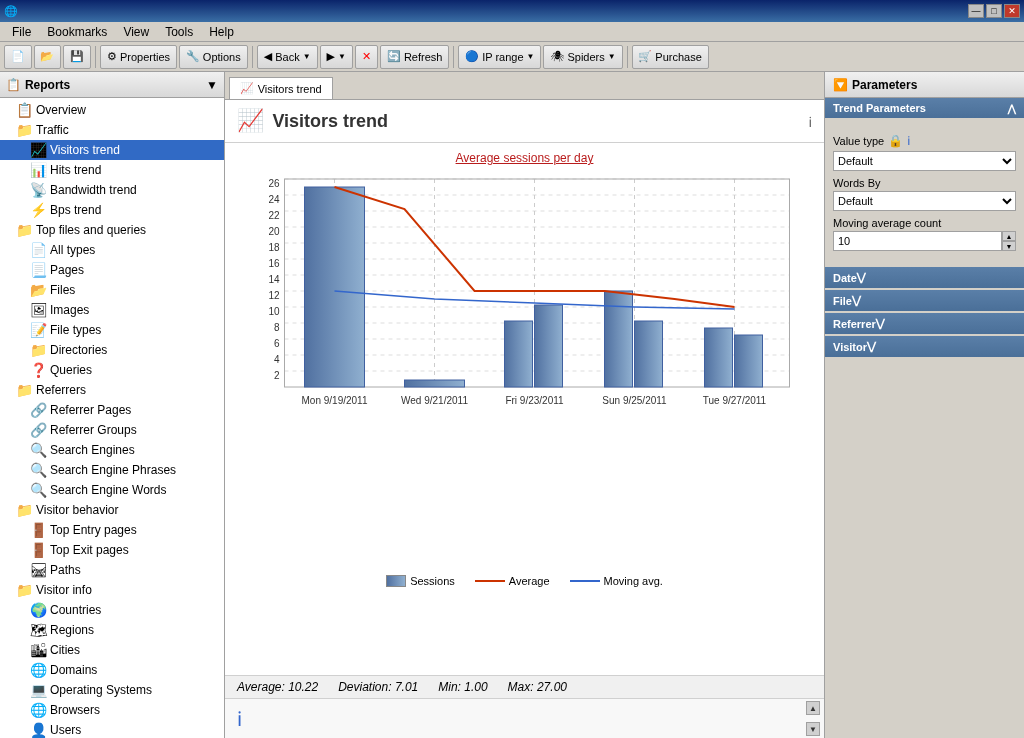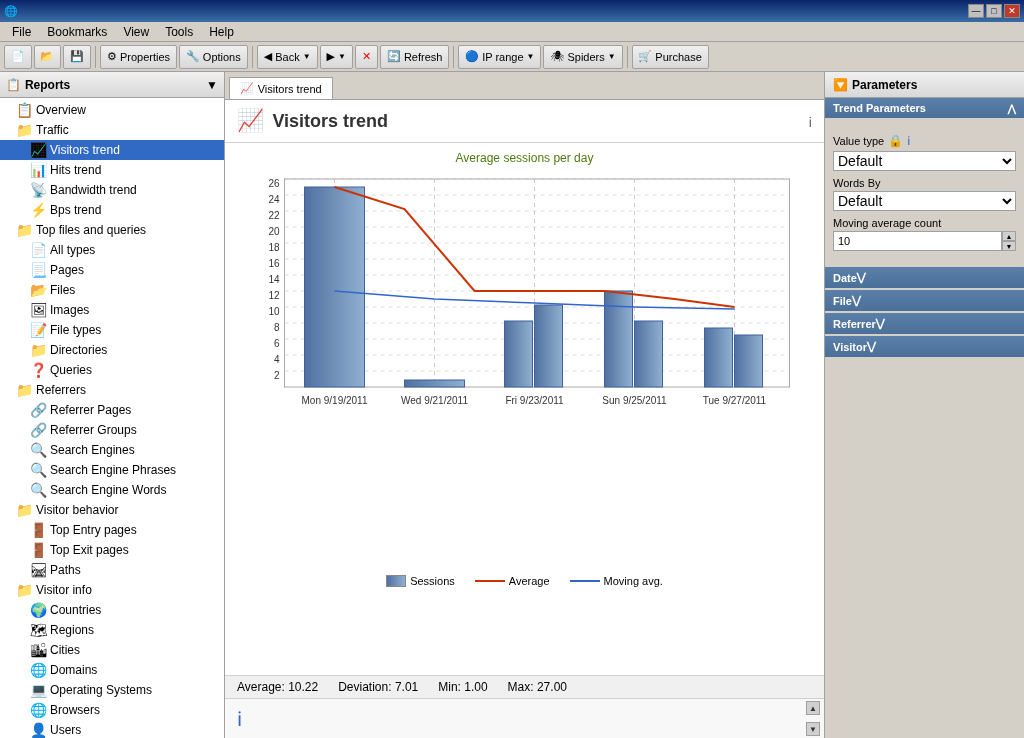--- a/index.html
+++ b/index.html
@@ -148,23 +148,24 @@
     #content-title { font-size: 18px; font-weight: bold; color: #333; }
 
     
     #chart-container {
       flex: 1;
       padding: 8px 16px;
       position: relative;
     }
     #chart-subtitle {
       text-align: center;
-      color: #4d7c0f;
+      color: #b91c1c;
       font-size: 12px;
       margin-bottom: 4px;
+      text-decoration: underline;
     }
     #chart-wrapper {
       position: relative;
       height: 400px;
     }
 
     
     #legend {
       display: flex;
       justify-content: center;
@@ -176,20 +177,21 @@
     .legend-line { width: 30px; height: 2px; }
 
     
     #stats-bar {
       background: #f0f0f0;
       border-top: 1px solid #d0d0d0;
       padding: 4px 12px;
       display: flex;
       gap: 20px;
       font-size: 12px;
+      font-style: italic;
     }
 
     
     #info-bar {
       background: #f8f8f8;
       border-top: 1px solid #d0d0d0;
       display: flex;
       align-items: flex-start;
       gap: 8px;
       padding: 6px 12px;
@@ -253,21 +255,21 @@
     .param-section-body {
       background: #d4d0c8;
       padding: 14px 8px;
     }
     .param-label { font-size: 11px; margin-bottom: 2px; display: flex; align-items: center; gap: 4px; }
     .param-select {
       width: 100%;
       height: 20px;
       border: 1px solid #a0a0a0;
       background: white;
-      font-size: 14px;
+      font-size: 11px;
       margin-bottom: 6px;
     }
     .param-spinbox {
       display: flex;
       align-items: center;
     }
     .param-spinbox input {
       flex: 1;
       height: 20px;
       border: 1px solid #a0a0a0;

